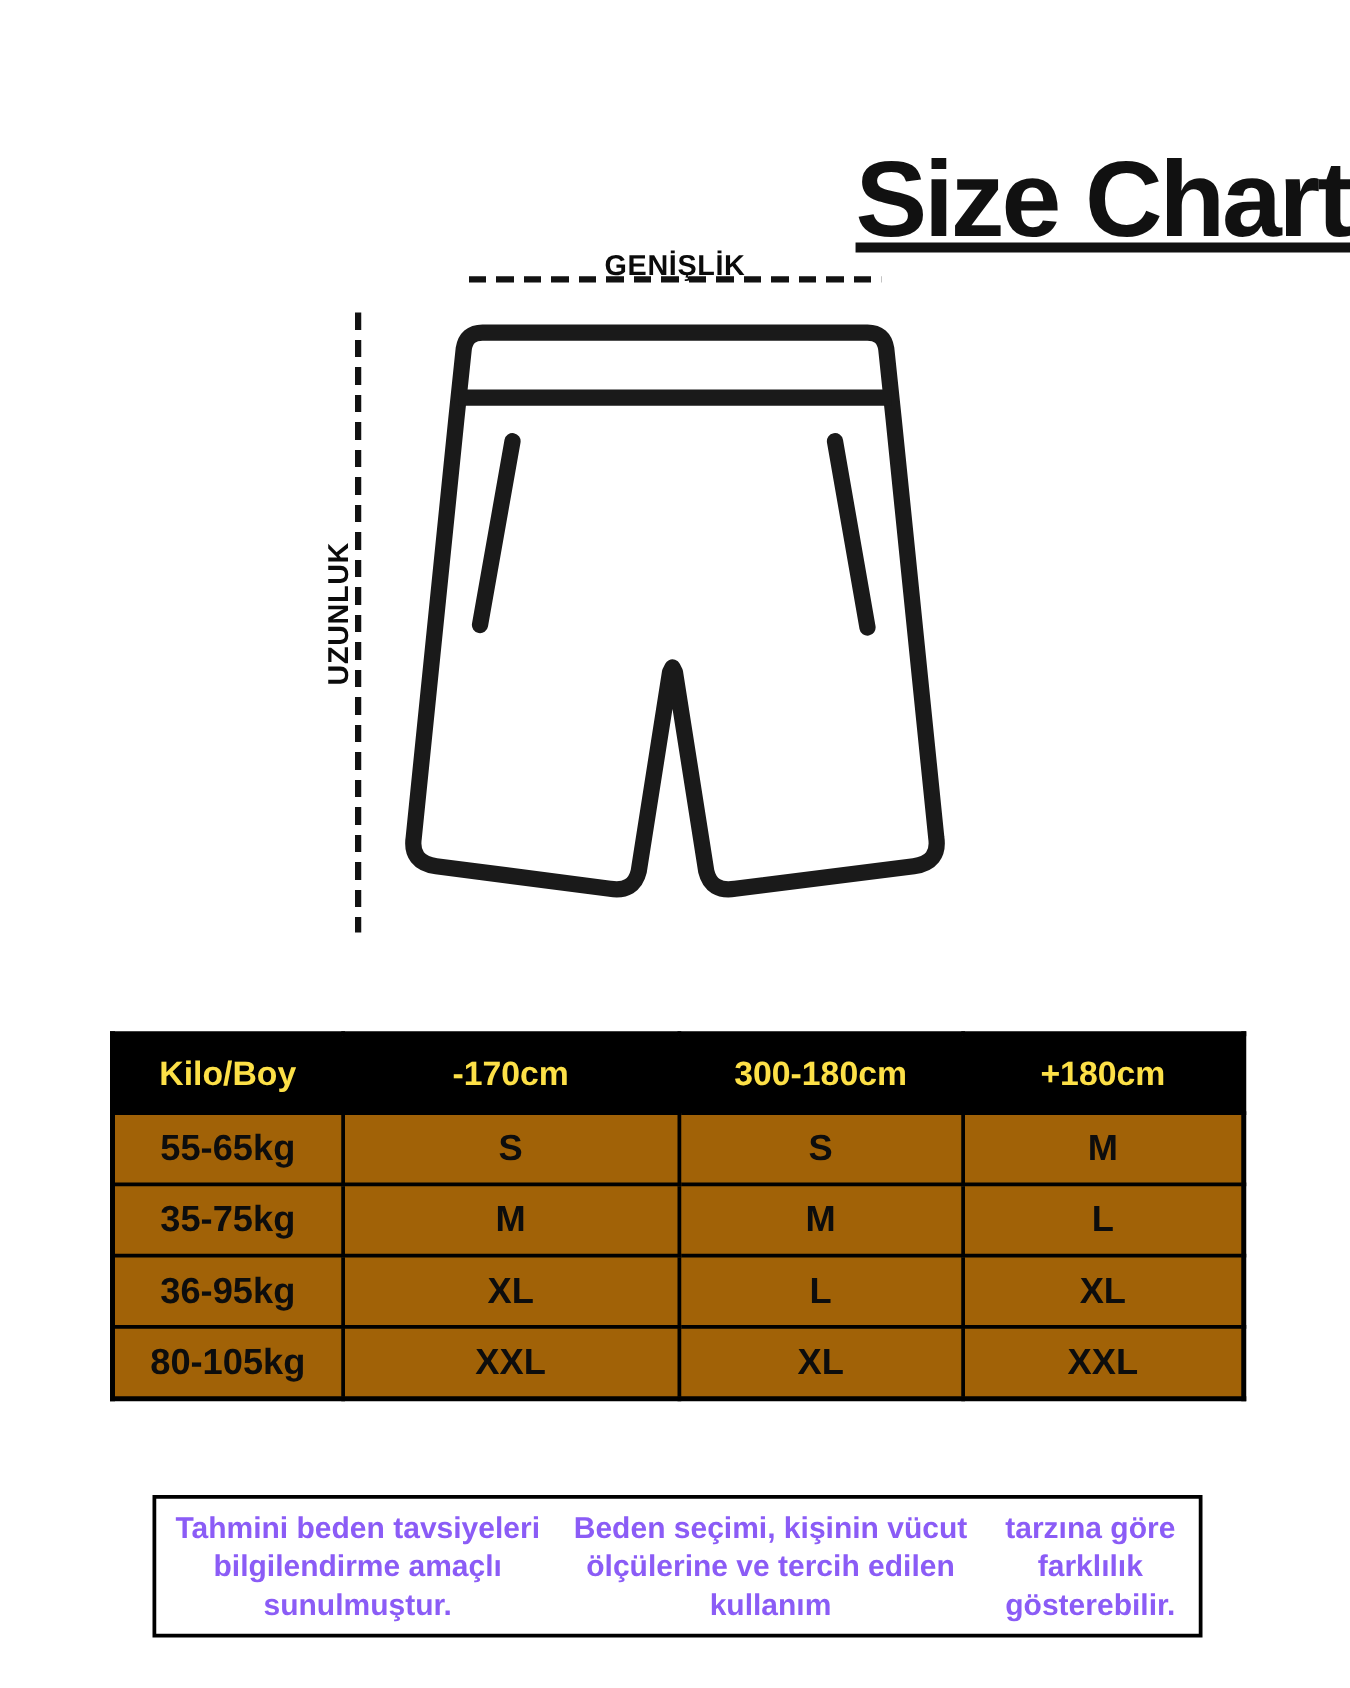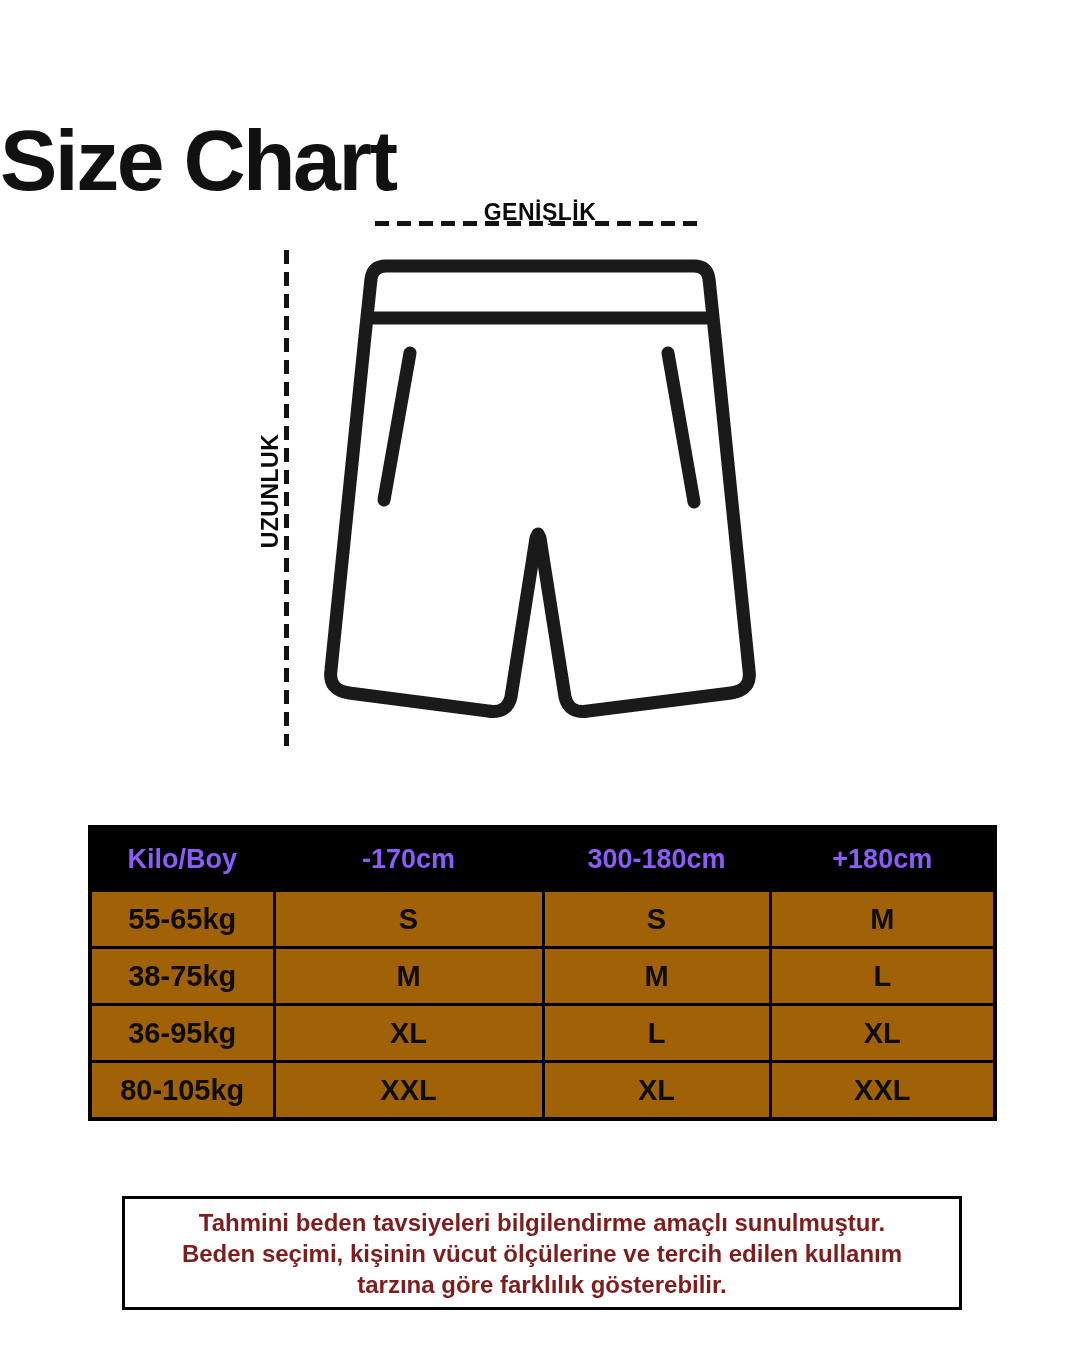--- a/index.html
+++ b/index.html
@@ -4,22 +4,22 @@
 <style>
   html,body{margin:0;padding:0;}
   body{
     width:1080px;height:1350px;position:relative;
     background:#ffffff;color:#0e0e0e;
     font-family:"Liberation Sans",sans-serif;
     overflow:hidden;
   }
   .title{
     position:absolute;top:55px;left:0;width:1080px;
-    text-align:left;font-size:86px;font-weight:bold;
-    letter-spacing:-2.5px;color:#111;line-height:1.1;
+    text-align:right;font-size:86px;font-weight:bold;
+    letter-spacing:-2.5px;color:#111;line-height:1.1;text-decoration:underline;
   }
   .width-label{
     position:absolute;top:199px;left:0;width:1080px;
     text-align:center;font-size:23px;font-weight:bold;
     letter-spacing:0.5px;color:#0b0b0b;
   }
   .h-dash{
     position:absolute;top:221px;left:375px;width:330px;height:5px;
     background:repeating-linear-gradient(90deg,#121212 0 14px,transparent 14px 22px);
   }
@@ -34,34 +34,34 @@
   }
   .shorts{
     position:absolute;left:300px;top:240px;width:480px;height:500px;
   }
   .size-table{
     position:absolute;left:88px;top:825px;width:905px;
     border-collapse:collapse;table-layout:fixed;
     border:4px solid #000;
   }
   .size-table th{
-    background:#000;color:#8b5cf6;height:60px;
+    background:#000;color:#fde047;height:60px;
     font-size:27px;font-weight:bold;text-align:center;
     border:3px solid #000;padding:0;
   }
   .size-table td{
     background:#a16207;color:#0d0d0d;height:54px;
     font-size:29px;font-weight:bold;text-align:center;
     border:3px solid #000;padding:0;
   }
   .disclaimer{
     position:absolute;left:122px;top:1196px;width:840px;height:114px;
     border:3px solid #000;background:#fff;box-sizing:border-box;
-    display:flex;flex-direction:column;justify-content:center;align-items:center;
-    text-align:center;font-size:24px;font-weight:bold;line-height:31px;color:#7f1d1d;
+    display:flex;flex-direction:row;justify-content:center;align-items:center;
+    text-align:center;font-size:24px;font-weight:bold;line-height:31px;color:#8b5cf6;
   }
 </style>
 </head>
 <body>
 
 <h1 class="title">Size Chart</h1>
 
 <div class="width-label">GENİŞLİK</div>
 <div class="h-dash"></div>
 
@@ -106,21 +106,21 @@
     </tr>
   </thead>
   <tbody>
     <tr>
       <td>55-65kg</td>
       <td>S</td>
       <td>S</td>
       <td>M</td>
     </tr>
     <tr>
-      <td>38-75kg</td>
+      <td>35-75kg</td>
       <td>M</td>
       <td>M</td>
       <td>L</td>
     </tr>
     <tr>
       <td>36-95kg</td>
       <td>XL</td>
       <td>L</td>
       <td>XL</td>
     </tr>

